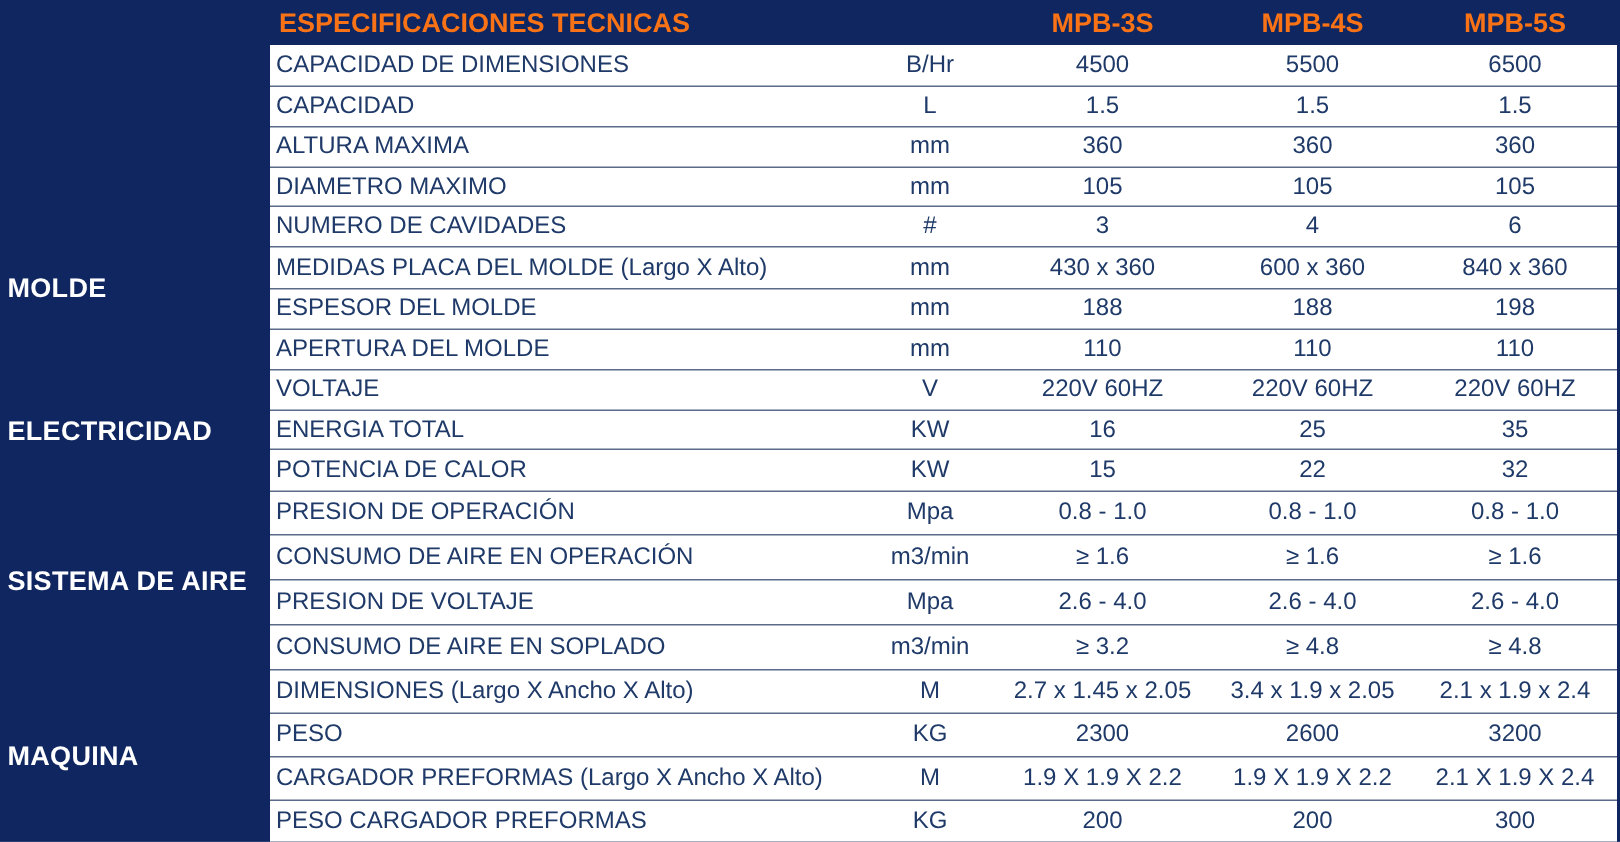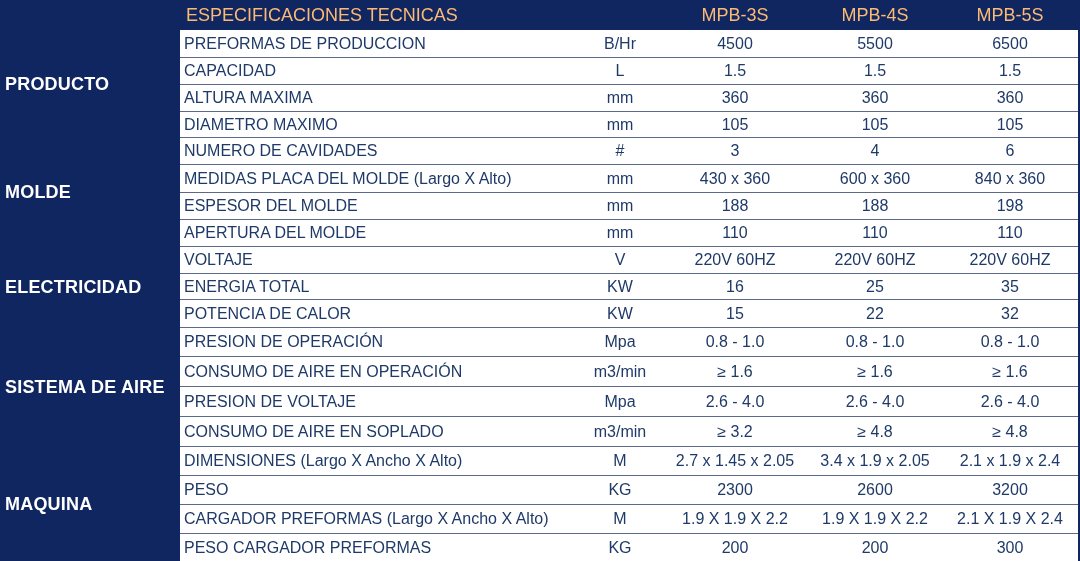--- a/index.html
+++ b/index.html
@@ -13,21 +13,21 @@
     position: absolute; left: 0; top: 0; width: 180px; height: 561px;
     background: #0f2660;
   }
   .cat {
     position: absolute; left: 5px; color: #ffffff; font-weight: bold;
     font-size: 18px; letter-spacing: 0.2px;
     display: flex; align-items: center; width: 175px;
   }
   .header {
     position: absolute; left: 180px; top: 0; width: 900px; height: 30px;
-    background: #0f2660; color: #fdba74; font-weight: normal; font-size: 18px;
+    background: #0f2660; color: #f97316; font-weight: bold; font-size: 18px;
   }
   .header .h-title { position: absolute; left: 6px; top: 5px; }
   .header .h-model { position: absolute; top: 5px; width: 140px; text-align: center; }
   .rows {
     position: absolute; left: 180px; top: 30px; width: 898px;
     background: #ffffff;
   }
   .row {
     position: relative; width: 898px; border-bottom: 1.5px solid #5b6a8a;
     box-sizing: border-box; color: #1f3a68; font-size: 16px;
@@ -39,37 +39,36 @@
   .v0 { left: 485px; }
   .v1 { left: 625px; }
   .v2 { left: 760px; }
   .right-edge { position: absolute; right: 0; top: 30px; width: 2px; height: 531px; background: #0f2660; }
 </style>
 </head>
 <body>
 
 <div class="wrap">
   <div class="cat-col" id="cat-col">
-      <div class="cat" style="top: 30px; height: 108px;">PRODUCTO</div>
       <div class="cat" style="top: 138px; height: 109px;">MOLDE</div>
       <div class="cat" style="top: 247px; height: 81px;">ELECTRICIDAD</div>
       <div class="cat" style="top: 328px; height: 119px;">SISTEMA DE AIRE</div>
       <div class="cat" style="top: 447px; height: 114px;">MAQUINA</div>
     </div>
 
   <div class="header">
     <span class="h-title">ESPECIFICACIONES TECNICAS</span>
     <span class="h-model" style="left:485px">MPB-3S</span>
     <span class="h-model" style="left:625px">MPB-4S</span>
     <span class="h-model" style="left:760px">MPB-5S</span>
   </div>
 
   <div class="rows" id="rows">
       <div class="row" style="height: 28px;">
-        <span class="label">PREFORMAS DE PRODUCCION</span>
+        <span class="label">CAPACIDAD DE DIMENSIONES</span>
         <span class="unit">B/Hr</span>
         <span class="val v0">4500</span>
         <span class="val v1">5500</span>
         <span class="val v2">6500</span>
       </div>
       <div class="row" style="height: 27px;">
         <span class="label">CAPACIDAD</span>
         <span class="unit">L</span>
         <span class="val v0">1.5</span>
         <span class="val v1">1.5</span>

